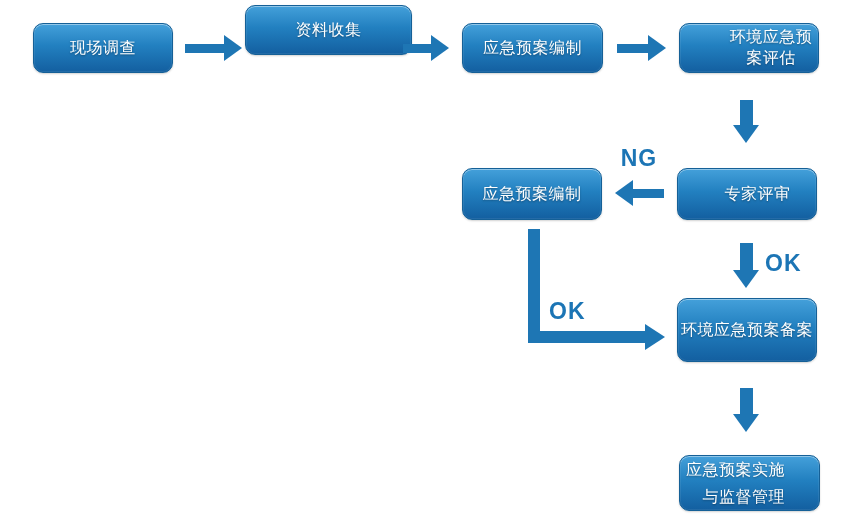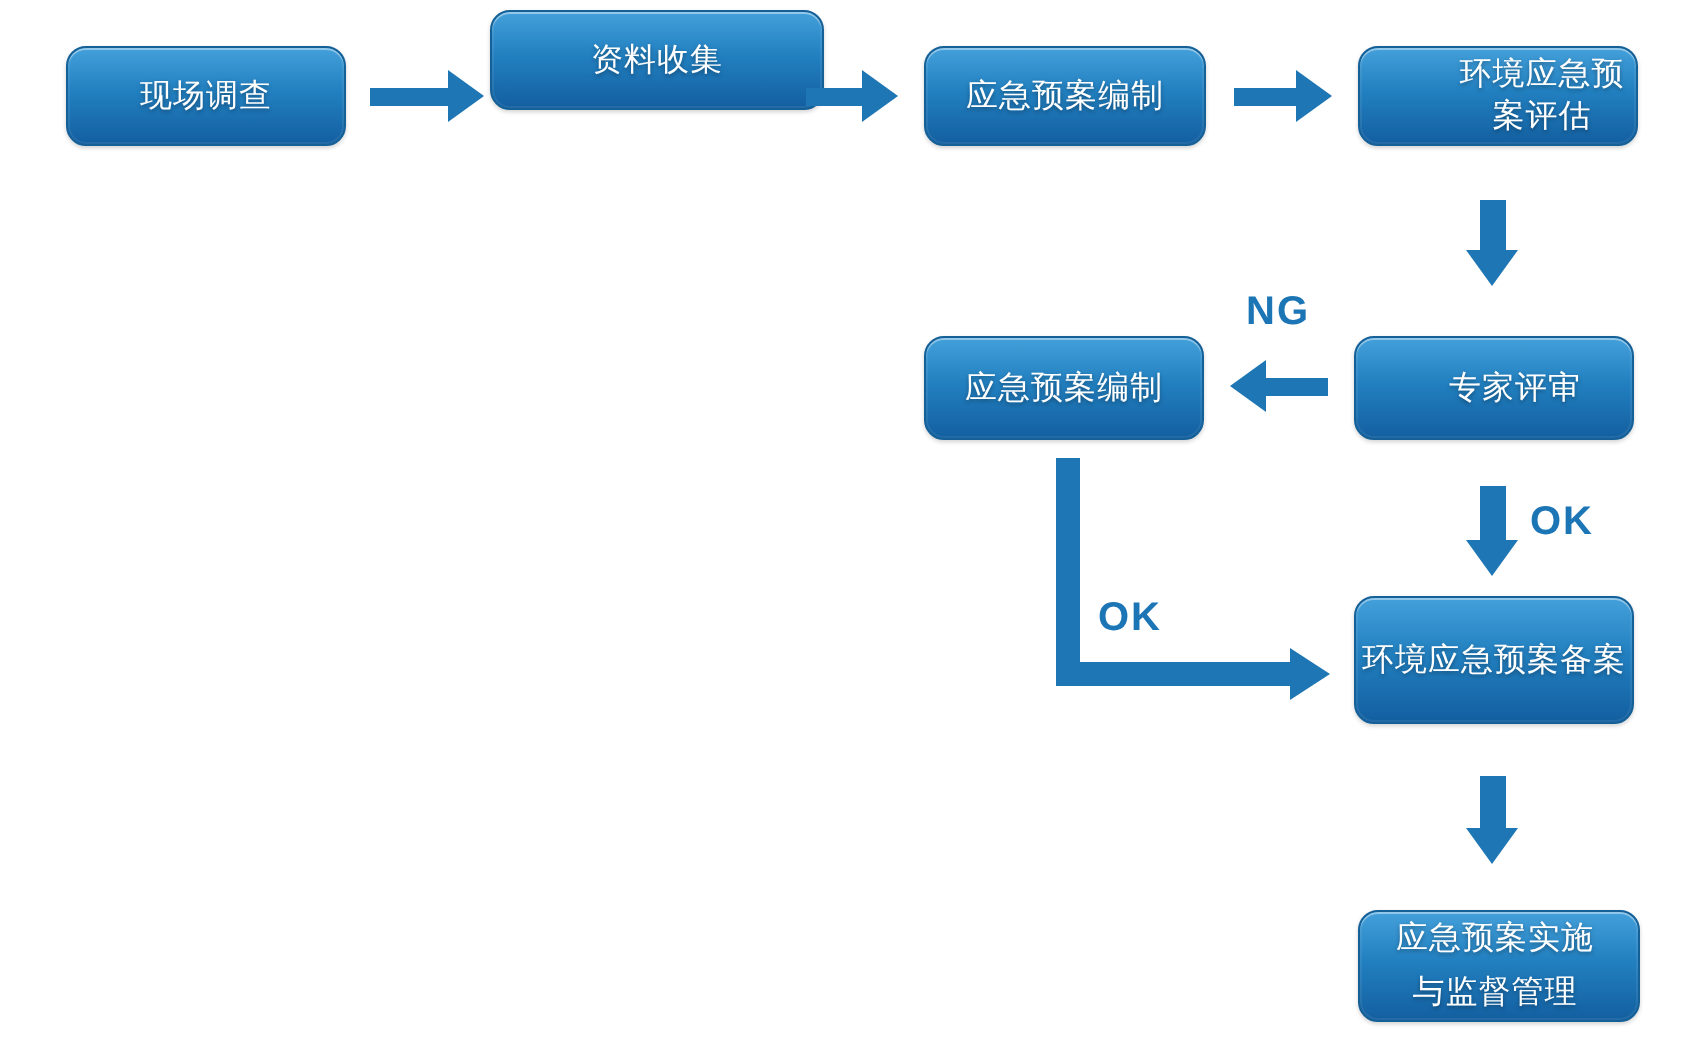--- a/index.html
+++ b/index.html
@@ -15,42 +15,42 @@
   .node{
     position:absolute; box-sizing:border-box;
     display:flex; align-items:center; justify-content:center; text-align:center;
     color:var(--node-text); font-size:16px; letter-spacing:.5px;
     background:linear-gradient(180deg, var(--g-top) 0%, var(--g-mid) 45%, var(--g-bot) 100%);
     border:1px solid var(--node-border); border-radius:10px;
     box-shadow: inset 0 1px 0 rgba(255,255,255,.38), inset 0 0 0 1px rgba(255,255,255,.07), 0 1px 2px rgba(0,0,0,.18);
     text-shadow:0 1px 2px rgba(0,0,0,.35);
   }
   .node.multiline{
-    white-space:pre-line; justify-content:flex-start; text-align:center;
-    padding-left:18px; line-height:1.7;
+    white-space:pre-line; justify-content:flex-start; text-align:right;
+    padding-left:6px; line-height:1.7;
   }
   
   .h-arrow{position:absolute; height:26px;}
   .h-arrow .shaft{position:absolute; left:0; right:16px; top:50%; margin-top:-4.5px; height:9px; background:var(--arrow);}
   .h-arrow .head{position:absolute; right:0; top:50%; margin-top:-13px; width:0; height:0;
     border-left:18px solid var(--arrow); border-top:13px solid transparent; border-bottom:13px solid transparent;}
   .h-arrow.left .shaft{left:16px; right:0;}
   .h-arrow.left .head{left:0; right:auto; border-left:none;
     border-right:18px solid var(--arrow); border-top:13px solid transparent; border-bottom:13px solid transparent;}
   
   .v-arrow{position:absolute; width:26px;}
   .v-arrow .shaft{position:absolute; top:0; bottom:16px; left:50%; margin-left:-6.5px; width:13px; background:var(--arrow);}
   .v-arrow .head{position:absolute; bottom:0; left:50%; margin-left:-13px; width:0; height:0;
     border-top:18px solid var(--arrow); border-left:13px solid transparent; border-right:13px solid transparent;}
   
   .bar{position:absolute; background:var(--arrow);}
   .elbow-head{position:absolute; width:0; height:0;
     border-left:20px solid var(--arrow); border-top:13px solid transparent; border-bottom:13px solid transparent;}
   
-  .edge-label{position:absolute; font-weight:bold; font-size:20px; color:var(--edge-label); letter-spacing:1px;}
+  .edge-label{position:absolute; font-weight:bold; font-size:23px; color:var(--edge-label); letter-spacing:1px;}
 </style>
 </head>
 <body>
 
 <div class="canvas">
 
   <div class="node" style="left:33px;  top:23px; width:140px; height:50px;">现场调查</div>
   <div class="node" style="left:245px; top:5px; width:167px; height:50px;">资料收集</div>
   <div class="node" style="left:462px; top:23px; width:141px; height:50px;text-align:center;">应急预案编制</div>
   <div class="node" style="left:679px; top:23px; width:140px; height:50px;padding-left:44px;">环境应急预案评估</div>

